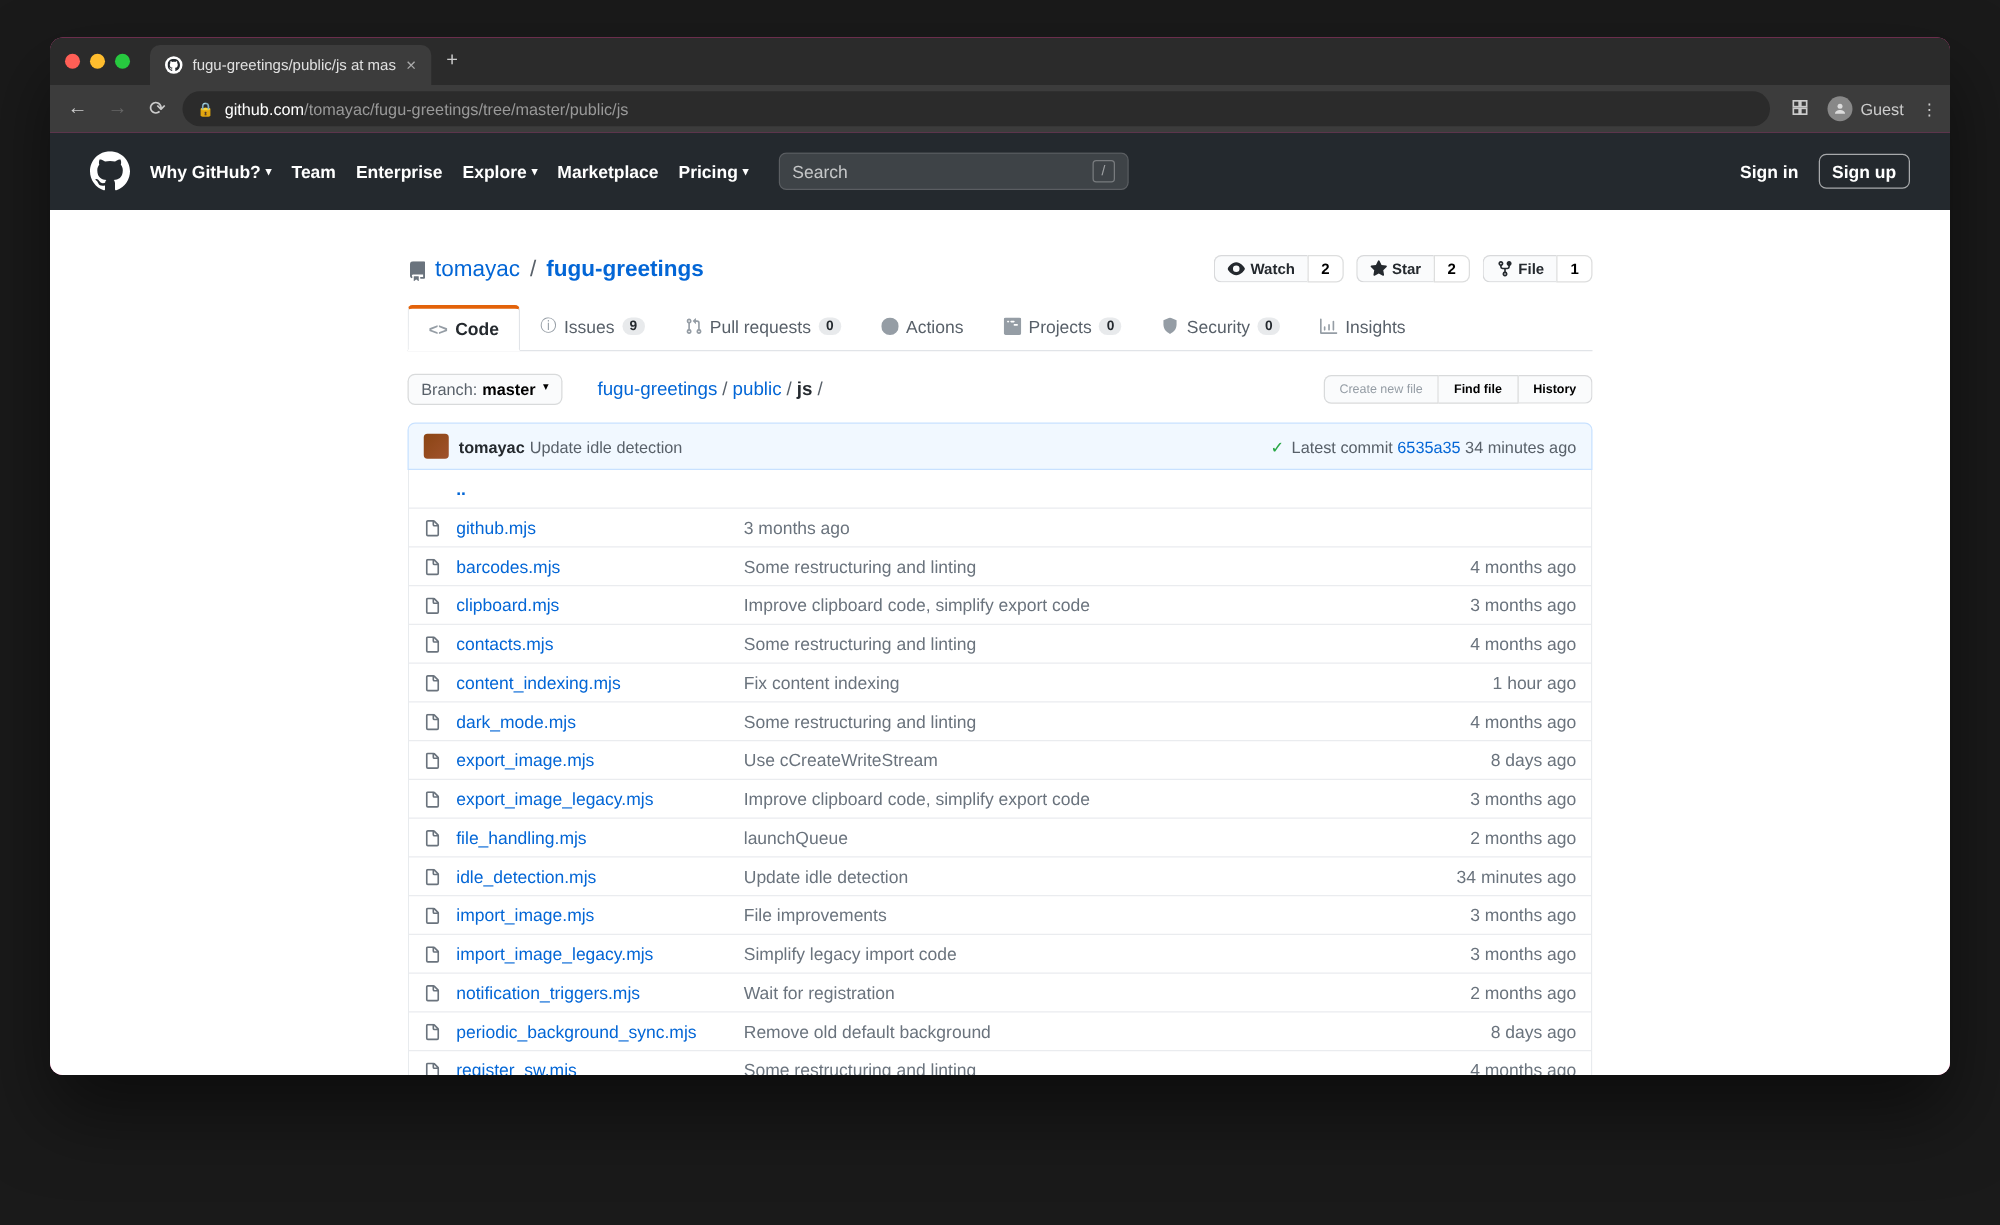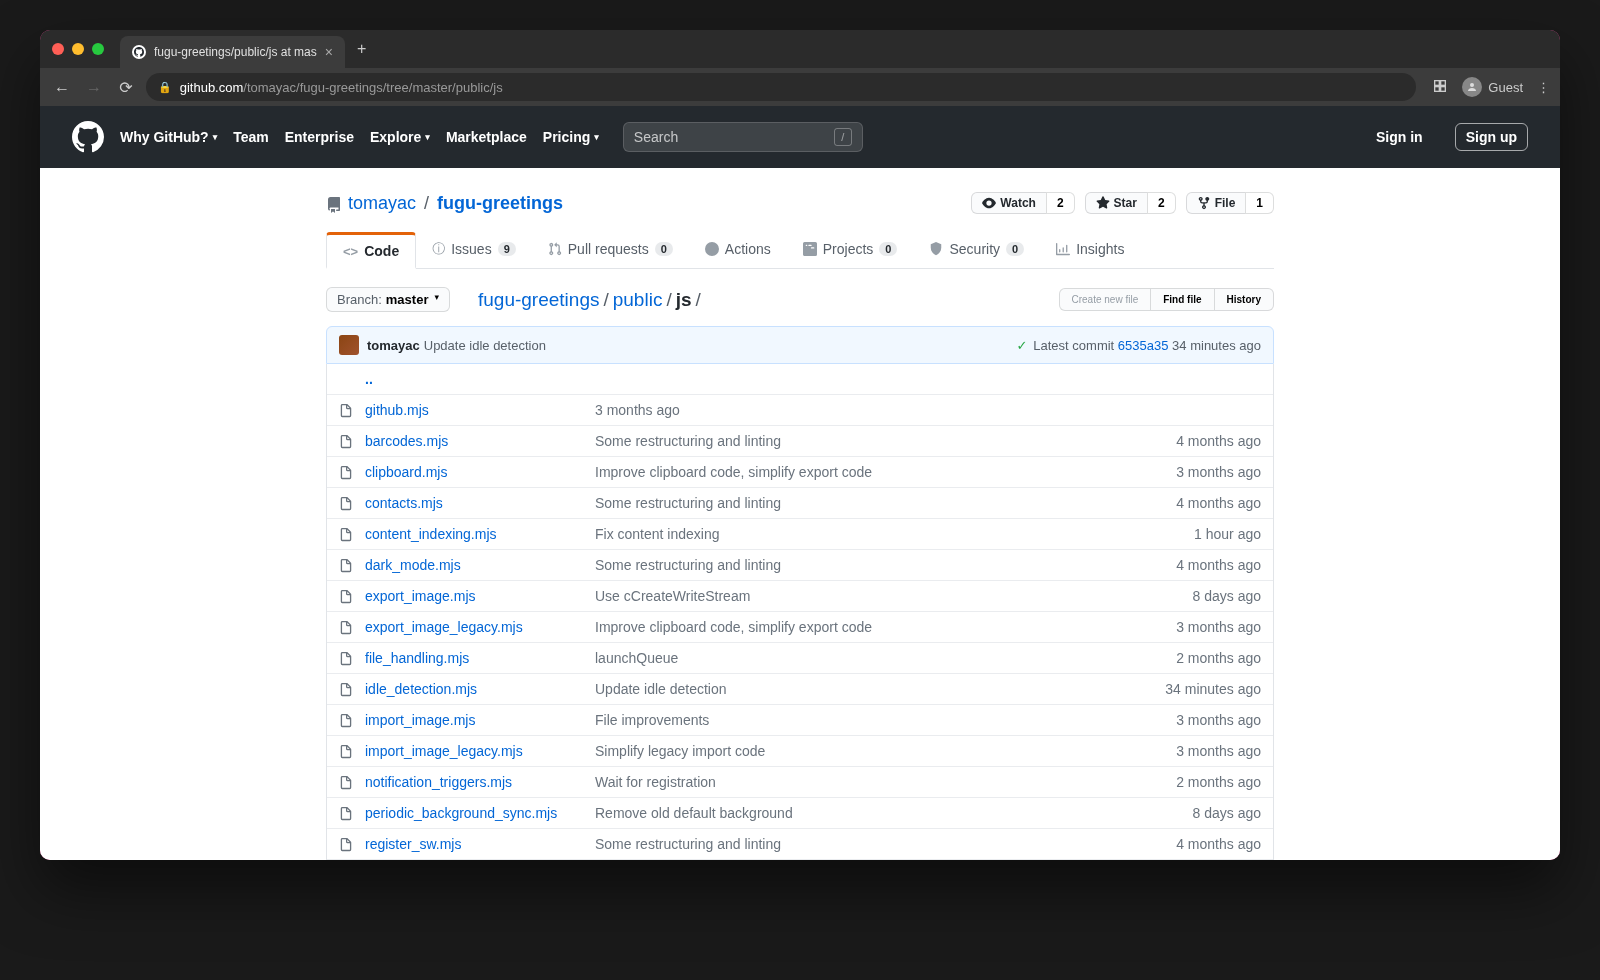--- a/index.html
+++ b/index.html
@@ -88,37 +88,37 @@
 }
 .gh-logo { width: 32px; height: 32px; fill: #fff; }
 .gh-nav { display: flex; gap: 16px; align-items: center; }
 .gh-nav-item { color: #fff; font-size: 14px; font-weight: 600; display: flex; align-items: center; gap: 4px; }
 .gh-nav-item .caret { font-size: 9px; }
 .gh-search {
   background: rgba(255,255,255,0.12);
   border: 1px solid rgba(255,255,255,0.15);
   border-radius: 6px;
   height: 30px;
-  width: 240px;
+  width: 280px;
   display: flex;
   align-items: center;
   padding: 0 10px;
   color: rgba(255,255,255,0.7);
   font-size: 14px;
   justify-content: space-between;
   margin-left: 8px;
 }
 .gh-search .slash { border: 1px solid rgba(255,255,255,0.3); border-radius: 3px; width: 18px; height: 18px; font-size: 11px; display: flex; align-items: center; justify-content: center; color: rgba(255,255,255,0.5); }
 .gh-spacer { flex: 1; }
 .gh-signin { color: #fff; font-size: 14px; font-weight: 600; }
-.gh-signup { color: #fff; font-size: 14px; font-weight: 600; border: 1px solid rgba(255,255,255,0.6); padding: 5px 10px; border-radius: 6px; margin-left: 16px; }
+.gh-signup { color: #fff; font-size: 14px; font-weight: 600; border: 1px solid rgba(255,255,255,0.6); padding: 5px 10px; border-radius: 6px; }
 
 
 .content { flex: 1; overflow-y: auto; background: #fff; }
-.container { max-width: 980px; margin: 4px auto; padding: 20px 16px 0; }
+.container { max-width: 980px; margin: 16px auto; padding: 20px 16px 0; }
 
 .repohead { display: flex; justify-content: space-between; align-items: center; margin-bottom: 18px; }
 .repo-title { display: flex; align-items: center; gap: 6px; font-size: 18px; }
 .repo-title .repo-icon { color: #6a737d; }
 .repo-title a { color: #0366d6; text-decoration: none; }
 .repo-title .owner { font-weight: 400; }
 .repo-title .name { font-weight: 600; }
 .repo-title .sep { color: #586069; margin: 0 2px; }
 
 .pagehead-actions { display: flex; gap: 10px; }
@@ -143,21 +143,21 @@
 .repo-nav-item.selected { border-top: 3px solid #e36209; border-left: 1px solid #e1e4e8; border-right: 1px solid #e1e4e8; border-bottom: 2px solid #fff; border-radius: 4px 4px 0 0; color: #24292e; font-weight: 600; margin-bottom: -1px; background: #fff; }
 .repo-nav-item .counter { background: rgba(209,213,218,0.5); border-radius: 20px; font-size: 11px; font-weight: 600; padding: 1px 6px; color: #24292e; }
 .repo-nav-item .nav-icon { color: #959da5; font-size: 13px; }
 
 .file-nav { display: flex; justify-content: space-between; align-items: center; margin-bottom: 14px; }
 .file-nav-left { display: flex; align-items: center; gap: 28px; }
 .branch-select { font-size: 13px; padding: 4px 10px; border: 1px solid rgba(27,31,35,0.15); border-radius: 6px; background: #fafbfc; display: flex; gap: 4px; }
 .branch-select .prefix { color: #586069; }
 .branch-select .name { font-weight: 600; }
 .branch-select .caret { font-size: 9px; margin-left: 2px; }
-.breadcrumb { font-size: 19px; }
+.breadcrumb { font-size: 15px; }
 .breadcrumb a { color: #0366d6; text-decoration: none; }
 .breadcrumb .sep { color: #586069; margin: 0 4px; }
 .breadcrumb .final { font-weight: 600; color: #24292e; }
 .file-nav-right { display: flex; }
 .file-btn { font-size: 10px; padding: 5px 12px; border: 1px solid rgba(27,31,35,0.15); background: #fafbfc; }
 .file-btn:first-child { border-radius: 6px 0 0 6px; color: #959da5; }
 .file-btn:nth-child(2) { border-left: 0; font-weight: 600; }
 .file-btn:last-child { border-radius: 0 6px 6px 0; border-left: 0; font-weight: 600; }
 
 .commit-tease {

